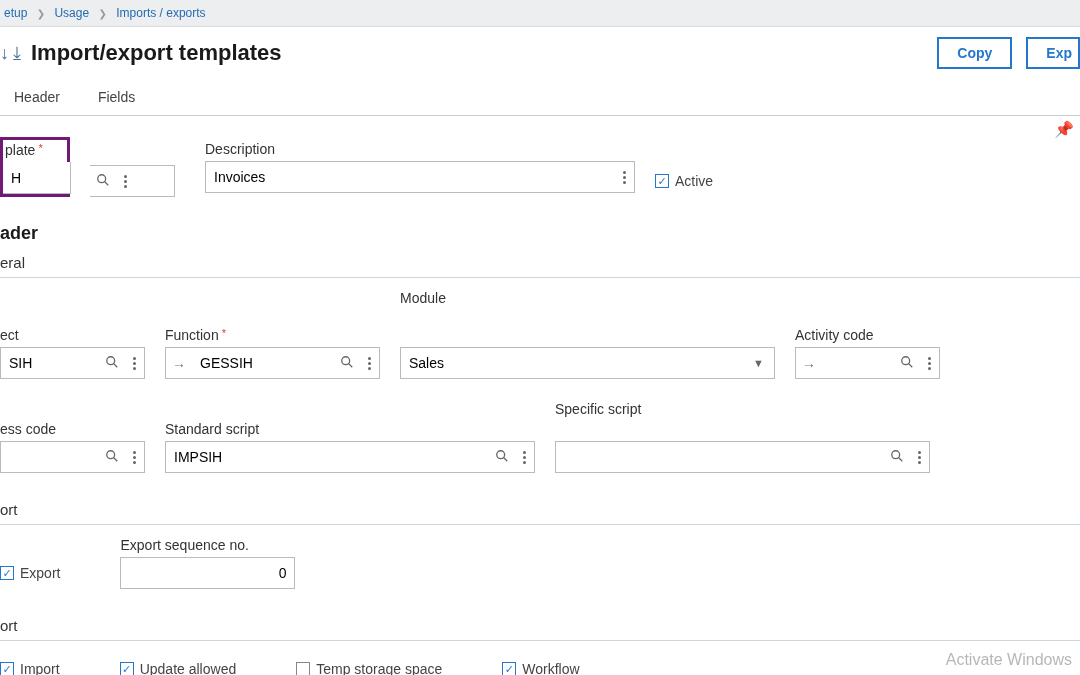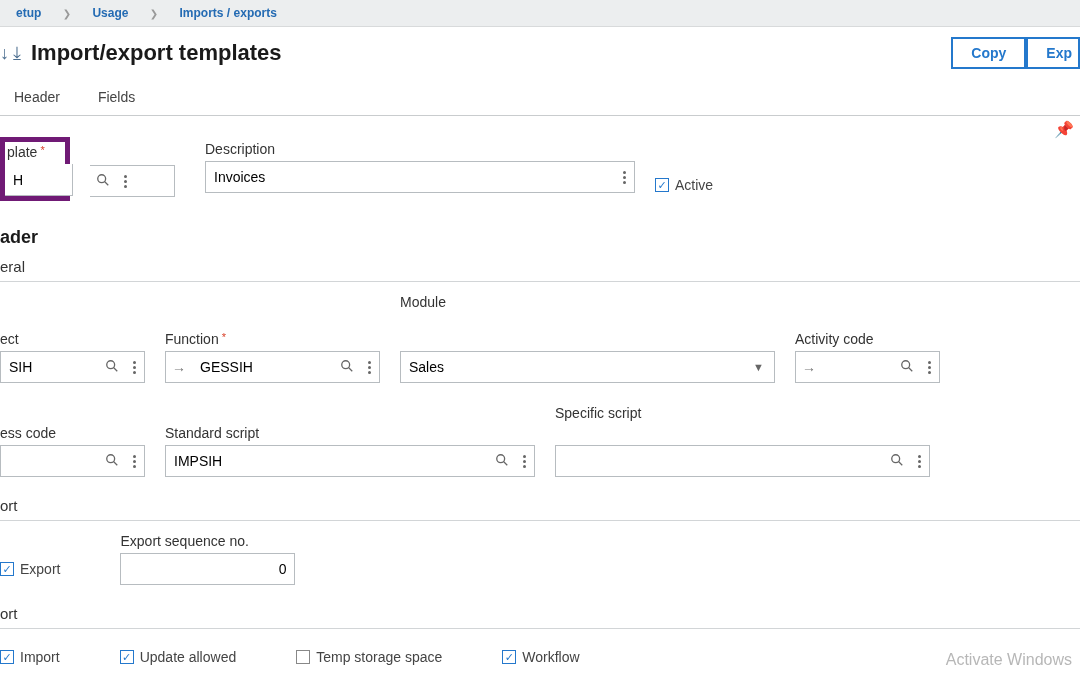--- a/index.html
+++ b/index.html
@@ -1,55 +1,55 @@
 <!DOCTYPE html>
 <html><head>
 <meta charset="utf-8">
 <style>
 * { box-sizing: border-box; margin: 0; padding: 0; font-family: Arial, Helvetica, sans-serif; }
 body { background: #fff; color: #222; font-size: 14px; overflow: hidden; }
 
 .breadcrumb { background: #eceeef; padding: 6px 0 6px 0; font-size: 12px; border-bottom: 1px solid #d8dadb; }
-.breadcrumb a { color: #246bb3; text-decoration: none; margin: 0 16px; font-weight: bold; }
+.breadcrumb a { color: #246bb3; text-decoration: none; margin: 0 4px; }
 .breadcrumb .sep { color: #999; margin: 0 2px; font-size: 10px; }
 
 .titlebar { display: flex; align-items: center; padding: 10px 0 8px 0; }
 .title-arrows { display: flex; gap: 4px; margin-right: 10px; }
 .title-arrows span { color: #4c6e8f; font-size: 18px; display:inline-block; transform: rotate(180deg);}
 .title-arrows .dn { transform: none; }
 .page-title { font-size: 22px; font-weight: 600; color: #1a1a1a; flex: 1; }
-.actions { display: flex; margin-right: 0; border-radius: 6px; }
+.actions { display: flex; gap: 14px; margin-right: 0; border-radius: 6px; }
 .btn { background: #fff; border: 2px solid #2478cc; color: #2478cc; font-weight: 600; padding: 6px 18px; cursor: pointer; font-size: 14px; }
 
 .tabs { display: flex; gap: 30px; padding: 6px 10px 0 10px; border-bottom: 1px solid #c9ccce; }
 .tab { padding: 6px 4px 10px 4px; color: #444; cursor: pointer; }
 
 .pin-row { display: flex; justify-content: flex-end; padding: 4px 6px 0 0; color: #4c6e8f; }
 .pin-row span { font-size: 16px; }
 
 .row { display: flex; align-items: flex-end; gap: 20px; padding: 2px 0 20px 0; flex-wrap: wrap; }
 .field { display: flex; flex-direction: column; gap: 4px; }
 .field label { font-size: 14px; color: #333; }
 .req::after { content: " *"; color: #d9412a; font-size: 11px; vertical-align: top; }
 
 .input-wrap { display: flex; align-items: center; border: 1px solid #b7bcc0; height: 32px; background: #fff; }
 .input-wrap input { border: none; outline: none; padding: 0 8px; font-size: 14px; width: 100%; height: 100%; background: transparent; }
 .input-wrap .arrow { padding: 0 6px; color: #777; font-size: 14px; }
 .input-wrap .search { padding: 0 6px; color: #666; cursor: pointer; }
 .input-wrap .caret { padding: 0 10px; color: #666; cursor: pointer; font-size: 11px; }
 
-.template-highlight { border: 5px solid #701a75; padding: 0px 0 0 0; margin-top: -4px; }
+.template-highlight { border: 3px solid #701a75; padding: 0px 0 0 0; margin-top: -4px; }
 .template-highlight .input-wrap { border-top: none; border-left: none; }
 
 .checkbox-wrap { display: flex; align-items: center; gap: 6px; height: 32px; color: #444; }
 .chk { width: 14px; height: 14px; border: 1.5px solid #2478cc; display: inline-flex; align-items: center; justify-content: center; font-size: 11px; color: #2478cc; line-height: 1; }
 .chk.empty { border-color: #888; }
 
 .section-title { font-size: 18px; font-weight: 600; color: #1a1a1a; margin: 6px 0 10px 0; }
-.subsection { font-size: 15px; color: #333; margin: 0 0 6px 0; }
+.subsection { font-size: 15px; color: #333; margin: 8px 0 6px 0; }
 .subsection-line { border-top: 1px solid #d2d5d7; margin-bottom: 10px; }
 
 .num-input { text-align: right; }
 
 .watermark { position: fixed; right: 8px; bottom: 6px; color: #b7b7b7; font-size: 16px; pointer-events: none; }
 
 svg.mag { width: 14px; height: 14px; }
 svg.mag circle { fill: none; stroke: #666; stroke-width: 1.5; }
 svg.mag line { stroke: #666; stroke-width: 1.5; }
 

